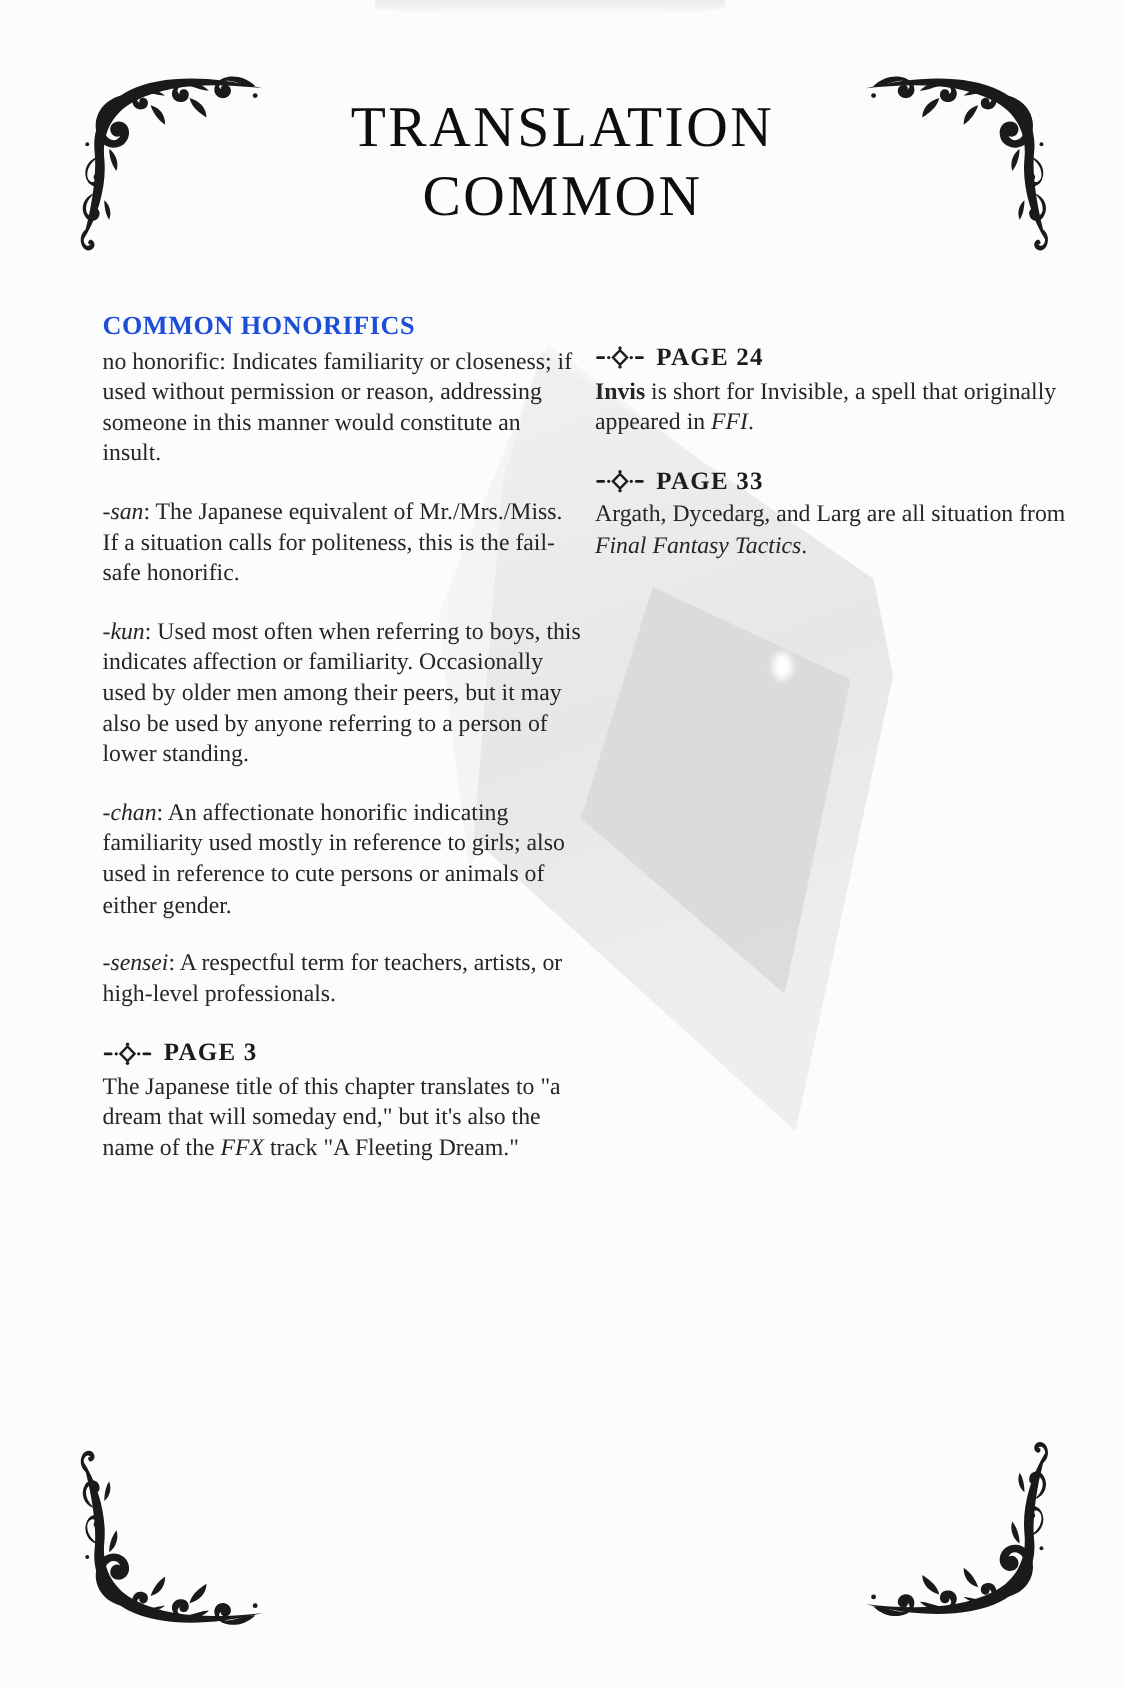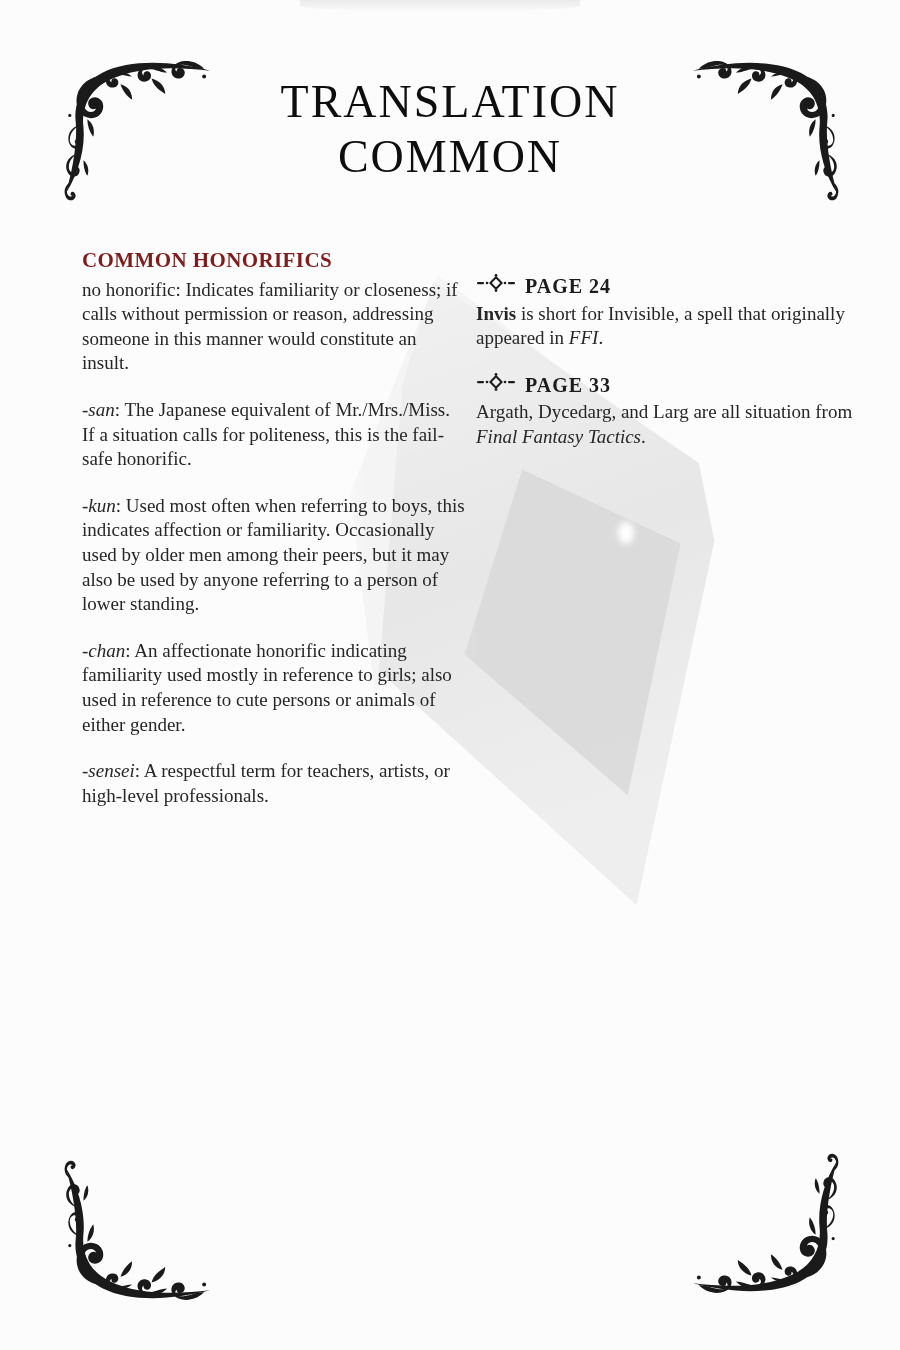--- a/index.html
+++ b/index.html
@@ -32,26 +32,26 @@
   .corner.br { right:54px; top:1151px; transform:scale(-1,-1); }
 
   .title { position:absolute; top:74px; left:0; right:0; text-align:center;
     font-size:46px; line-height:1.2; letter-spacing:2px; color:#0e0e0e; font-weight:500; }
 
   .col { position:absolute; font-size:19px; line-height:24.6px; }
   .col-left  { left:82px;  top:248px; width:384px; }
   .col-right { left:476px; top:274px; width:388px; }
 
   .honorifics-heading { font-size:21px; font-weight:600; letter-spacing:.4px;
-    color:#7f1d1d; margin-bottom:5px; }
+    color:#1d4ed8; margin-bottom:5px; }
   p.entry { margin-bottom:22px; }
   .term { font-style:italic; }
   .term.plain { font-style:normal; }
 
-  .note-head { display:flex; align-items:flex-start; gap:9px; font-size:20px; font-weight:700;
+  .note-head { display:flex; align-items:center; gap:9px; font-size:20px; font-weight:700;
     letter-spacing:1px; color:#1c1c1c; margin-bottom:3px; }
   .col-left .note { margin-top:12px; }
   .note + .note { margin-top:8px; }
   .marker { width:40px; height:18px; color:#1c1c1c; flex:0 0 auto; }
   .note p { margin-bottom:22px; }
   b { font-weight:700;text-align:right; }
 </style>
 </head>
 <body>
 
@@ -109,31 +109,40 @@
     </svg>
 
   <header class="title">
     <div>TRANSLATION</div>
     <div>COMMON</div>
   </header>
 
   <section class="col col-left">
     <h2 class="honorifics-heading">COMMON HONORIFICS</h2>
 
-    <p class="entry"><span class="term plain">no honorific</span><span>: Indicates familiarity or closeness; if calls without permission or reason, addressing someone in this manner would constitute an insult.</span></p>
+    <p class="entry"><span class="term plain">no honorific</span><span>: Indicates familiarity or closeness; if used without permission or reason, addressing someone in this manner would constitute an insult.</span></p>
 
     <p class="entry"><span class="term">-san</span><span>: The Japanese equivalent of Mr./Mrs./Miss. If a situation calls for politeness, this is the fail-safe honorific.</span></p>
 
     <p class="entry"><span class="term">-kun</span><span>: Used most often when referring to boys, this indicates affection or familiarity. Occasionally used by older men among their peers, but it may also be used by anyone referring to a person of lower standing.</span></p>
 
     <p class="entry"><span class="term">-chan</span><span>: An affectionate honorific indicating familiarity used mostly in reference to girls; also used in reference to cute persons or animals of either gender.</span></p>
 
     <p class="entry"><span class="term">-sensei</span><span>: A respectful term for teachers, artists, or high-level professionals.</span></p>
 
 
+    <div class="note">
+      <h3 class="note-head">
+        <svg class="marker" viewBox="0 0 40 18" fill="currentColor">
+            <use href="#page-marker"></use>
+          </svg>
+        <span>PAGE 3</span>
+      </h3>
+      <p><span>The Japanese title of this chapter translates to "a dream that will someday end," but it's also the name of the </span><i>FFX</i><span> track "A Fleeting Dream."</span></p>
+    </div>
   </section>
 
   <section class="col col-right">
     <div class="note">
       <h3 class="note-head">
         <svg class="marker" viewBox="0 0 40 18" fill="currentColor">
             <use href="#page-marker"></use>
           </svg>
         <span>PAGE 24</span>
       </h3>

